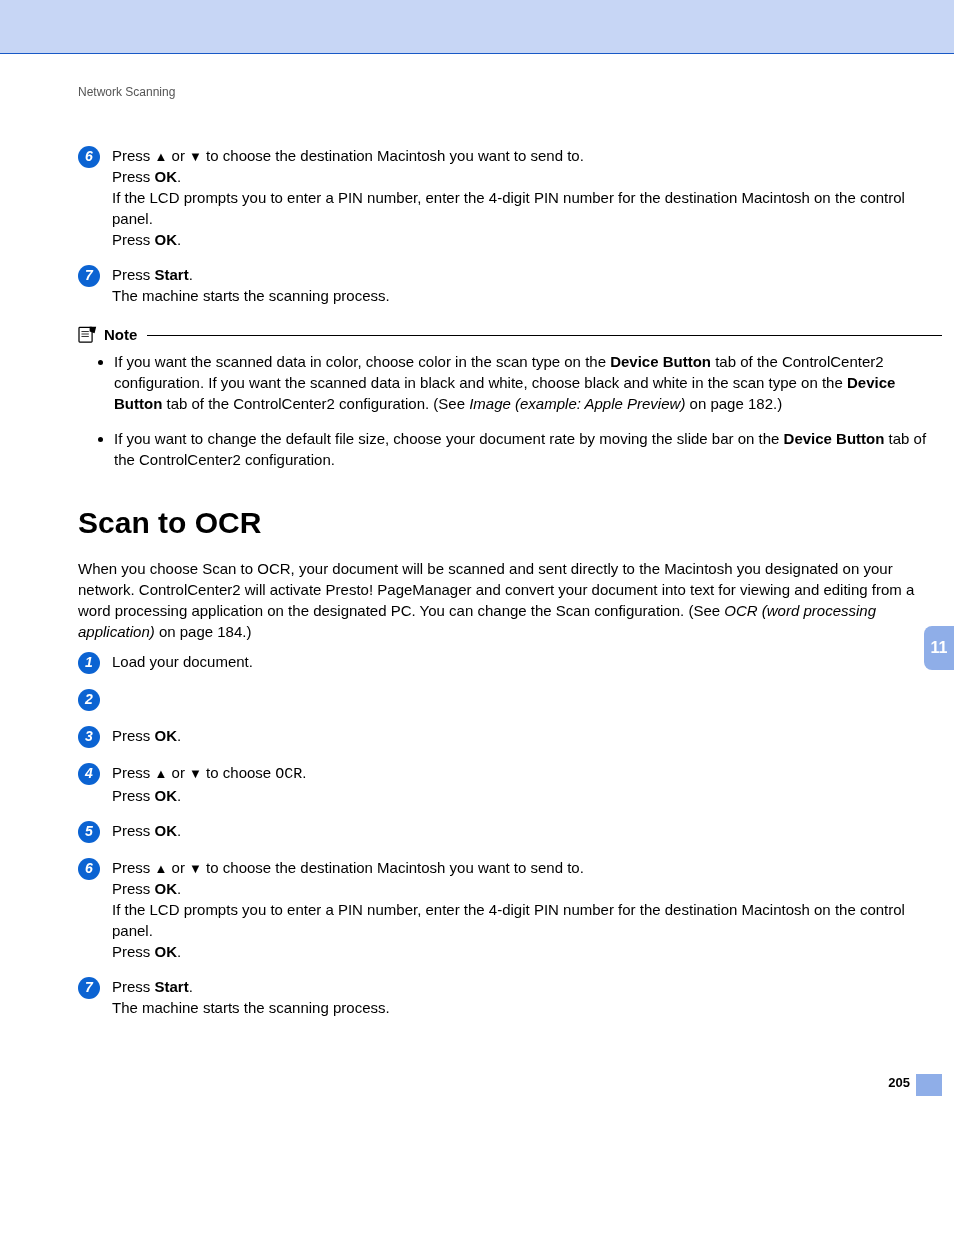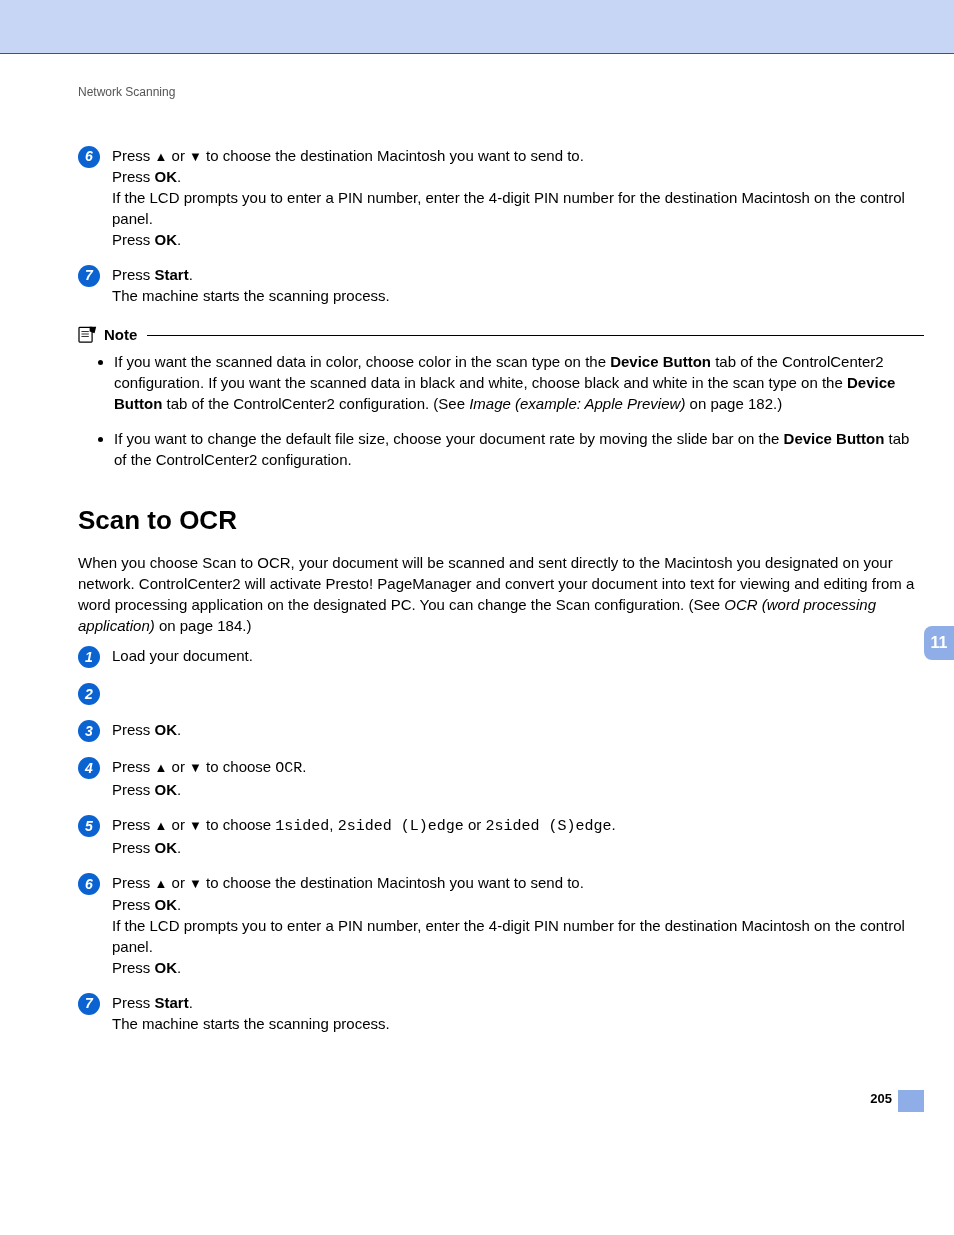--- a/index.html
+++ b/index.html
@@ -14,21 +14,21 @@
   .top-band {
     background: #c7d6f5;
     height: 53px;
     width: 100%;
   }
   .divider-line {
     border-top: 1.5px solid #1859c6;
     margin-top: 0;
   }
   .page {
-    padding: 30px 30px 0 78px;
+    padding: 30px 12px 0 78px;
     position: relative;
   }
   .header-small {
     font-size: 12px;
     color: #555;
     margin-bottom: 44px;
   }
   .step {
     display: flex;
     align-items: flex-start;
@@ -83,32 +83,32 @@
   }
   .note-body {
     padding-left: 18px;
   }
   .note-body li {
     list-style: disc;
     margin-bottom: 14px;
     margin-left: 18px;
   }
   .heading {
-    font-size: 26px;
+    font-size: 30px;
     font-weight: bold;
     margin: 22px 0 14px 0;
   }
   .intro { margin-bottom: 9px; }
   .italic { font-style: italic; }
   .side-tab {
     position: absolute;
     right: 0;
     top: 626px;
     width: 30px;
-    height: 34px;
+    height: 44px;
     background: #8faee8;
     border-top-left-radius: 8px;
     border-bottom-left-radius: 8px;
     color: #fff;
     font-weight: bold;
     font-size: 16px;
     display: flex;
     align-items: center;
     justify-content: center;
   }
@@ -212,21 +212,20 @@
       <span class="badge">4</span>
       <div class="step-body">
         <p><span>Press </span><span class="arrow">▲</span><span> or </span><span class="arrow">▼</span><span> to choose </span><span class="mono">OCR</span><span>.</span></p>
         <p><span>Press </span><span class="ok">OK</span><span>.</span></p>
       </div>
     </div>
 
     <div class="step">
       <span class="badge">5</span>
       <div class="step-body">
-        <p><span>Press </span><span class="arrow">▲</span><span> or </span><span class="arrow">▼</span><span> to choose </span><span class="mono">1sided</span><span>, </span><span class="mono">2sided (L)edge</span><span> or </span><span class="mono">2sided (S)edge</span><span>.</span></p>
         <p><span>Press </span><span class="ok">OK</span><span>.</span></p>
       </div>
     </div>
 
     <div class="step">
       <span class="badge">6</span>
       <div class="step-body">
         <p><span>Press </span><span class="arrow">▲</span><span> or </span><span class="arrow">▼</span><span> to choose the destination Macintosh you want to send to.</span></p>
         <p><span>Press </span><span class="ok">OK</span><span>.</span></p>
         <p>If the LCD prompts you to enter a PIN number, enter the 4-digit PIN number for the destination Macintosh on the control panel.</p>

